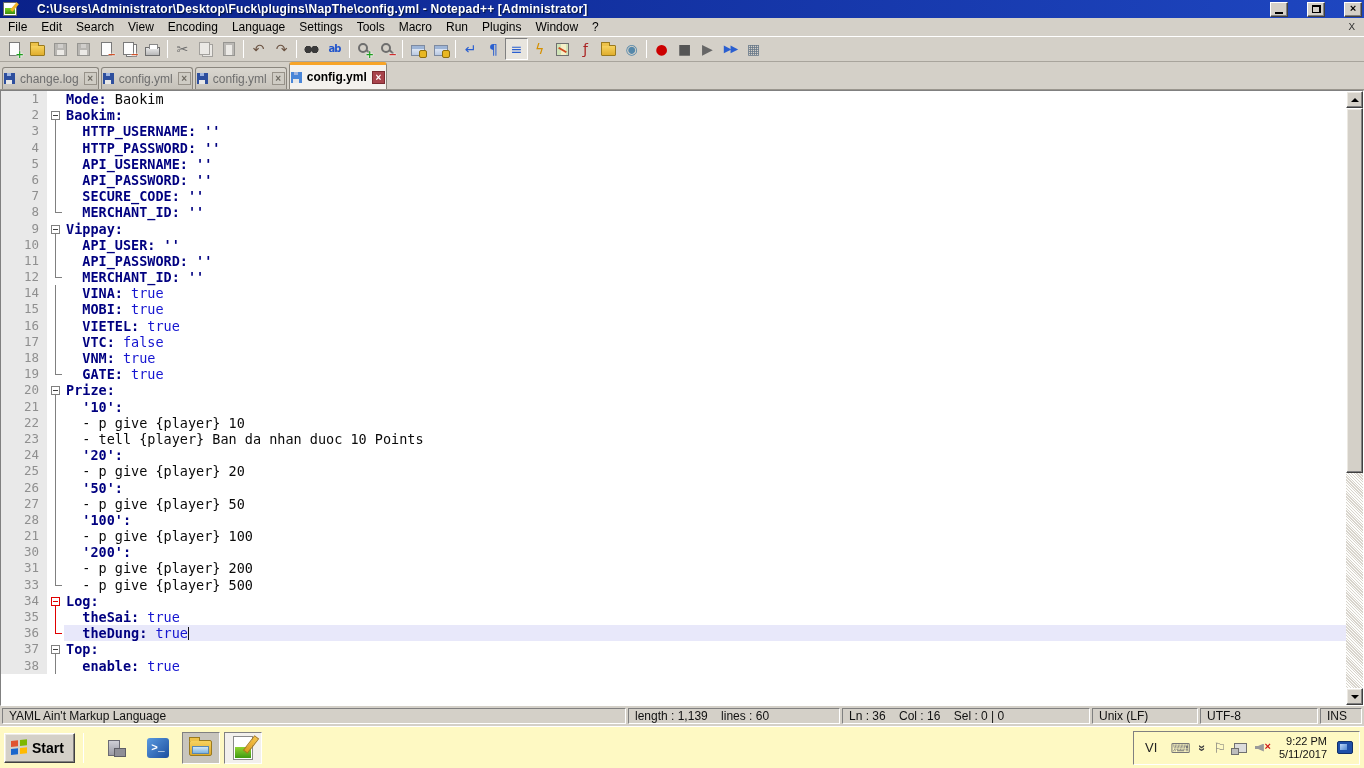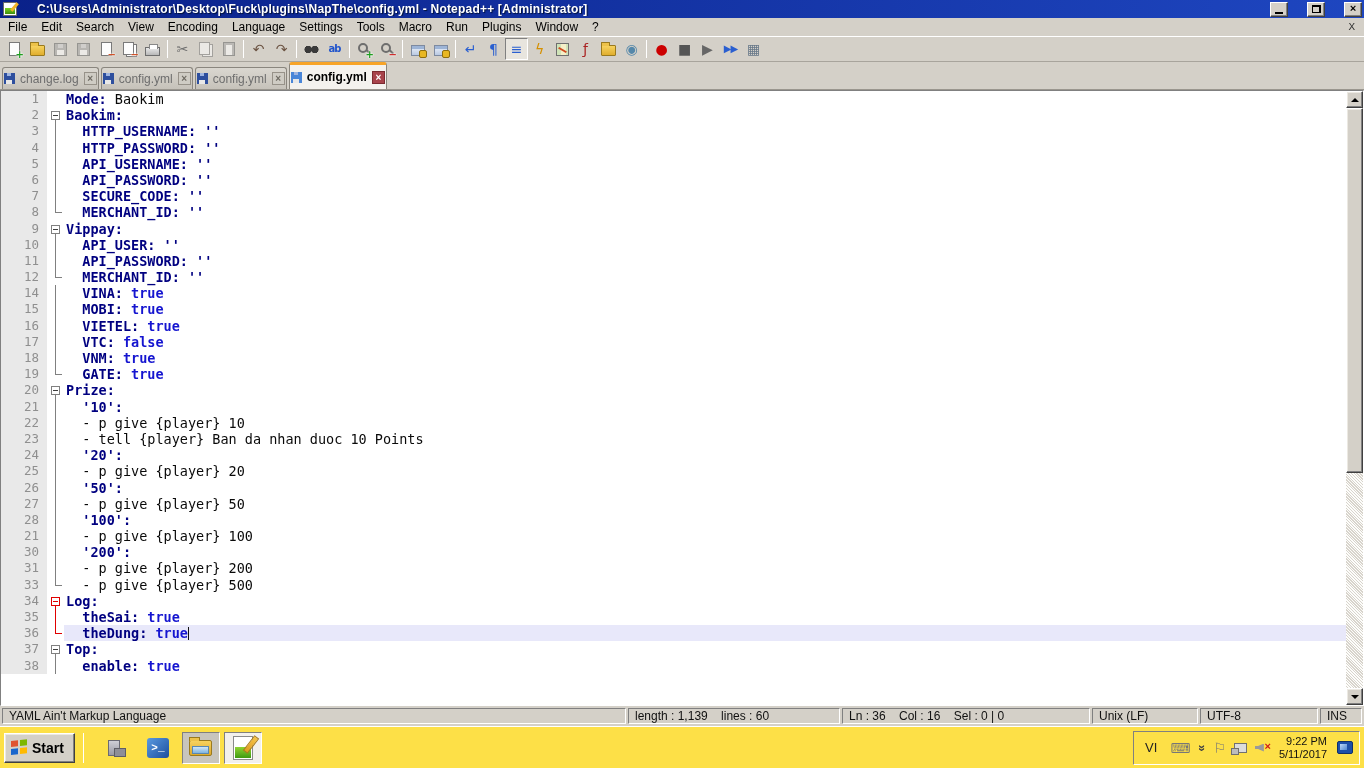--- a/index.html
+++ b/index.html
@@ -77,21 +77,21 @@
 
   
   .editor-wrap { flex:1 1 auto; position:relative; background:#fff; border:1px solid; border-color:#808080 #fff #fff #808080; overflow:hidden; }
   .editor { position:absolute; left:0; top:0; right:17px; bottom:0; background:#fff; overflow:hidden; }
   .row { display:flex; height:16.2px; font-family:"DejaVu Sans Mono","Liberation Mono",monospace; font-size:13.5px; line-height:16.2px; white-space:pre; }
   .lnum { flex:0 0 46px; background:#e9e9e9; color:#8f8f8f; text-align:right; padding-right:8px; font-size:12.5px; }
   .fold { flex:0 0 17px; background:#fff; position:relative; }
   .ltext { flex:1 1 auto; padding-left:2px; }
   .row.cur .ltext { background:#e8e8fa; }
   .sk { color:#000080; font-weight:bold; }
-  .sb { color:#1515d0; font-weight:bold; }
+  .sb { color:#1515d0; font-weight:normal; }
   .sp { color:#0a0a0a; }
   .caret { display:inline-block; width:1.5px; height:13px; background:#111; vertical-align:-2px; }
   
   .fold .vline { position:absolute; left:8px; top:0; bottom:0; width:1px; background:#808080; }
   .fold .vtop  { position:absolute; left:8px; top:0; height:8px; width:1px; background:#808080; }
   .fold .hmid  { position:absolute; left:8px; top:8px; width:7px; height:1px; background:#808080; }
   .fold .fbox  { position:absolute; left:4px; top:4px; width:9px; height:9px; background:#fff; border:1px solid #808080; }
   .fold .fbox::after { content:""; position:absolute; left:1px; top:3px; width:5px; height:1px; background:#404040; }
   .fold .tail  { position:absolute; left:8px; top:13px; bottom:0; width:1px; background:#808080; }
   .fold.red .vline, .fold.red .vtop, .fold.red .hmid, .fold.red .tail { background:#e00000; }
@@ -112,21 +112,21 @@
 
   
   .statusbar { height:20px; flex:0 0 auto; display:flex; gap:2px; padding:2px 2px; font-size:12px; background:#d4d0c8; }
   .scell { border:1px solid; border-color:#808080 #fff #fff #808080; padding:0 6px; display:flex; align-items:center;
     white-space:pre; overflow:hidden; color:#111; }
   .sc-doctype { flex:1 1 auto; }
   .sc-len { flex:0 0 212px; } .sc-pos { flex:0 0 248px; } .sc-eol { flex:0 0 106px; }
   .sc-enc { flex:0 0 118px; } .sc-ins { flex:0 0 42px; }
 
   
-  .taskbar { height:42px; flex:0 0 auto; background:#fde047; border-top:1px solid #fff; display:flex; align-items:center; padding:0 4px; }
+  .taskbar { height:42px; flex:0 0 auto; background:#fef9c3; border-top:1px solid #fff; display:flex; align-items:center; padding:0 4px; }
   .startbtn { height:30px; display:flex; align-items:center; gap:4px; padding:0 10px 0 6px; background:#d4d0c8;
     border:1px solid; border-color:#fff #404040 #404040 #fff; box-shadow:inset -1px -1px #808080,inset 1px 1px #ece9e2;
     font-weight:bold; font-size:14px; }
   .sflag { width:17px; height:15px; position:relative; transform:skewY(-6deg); }
   .sflag div { position:absolute; width:7px; height:6px; }
   .sflag .q1 { left:0; top:0; background:#e0532f; } .sflag .q2 { right:1px; top:0; background:#7db700; }
   .sflag .q3 { left:0; bottom:1px; background:#1a66cc; } .sflag .q4 { right:1px; bottom:1px; background:#ffba00; }
   .tb-sep { width:1px; height:30px; background:#808080; border-right:1px solid #fff; margin:0 8px; }
   .qlbtn { width:34px; height:32px; display:flex; align-items:center; justify-content:center; margin:0 5px; }
   .winbtn { width:38px; height:32px; display:flex; align-items:center; justify-content:center; margin:0 2px;

